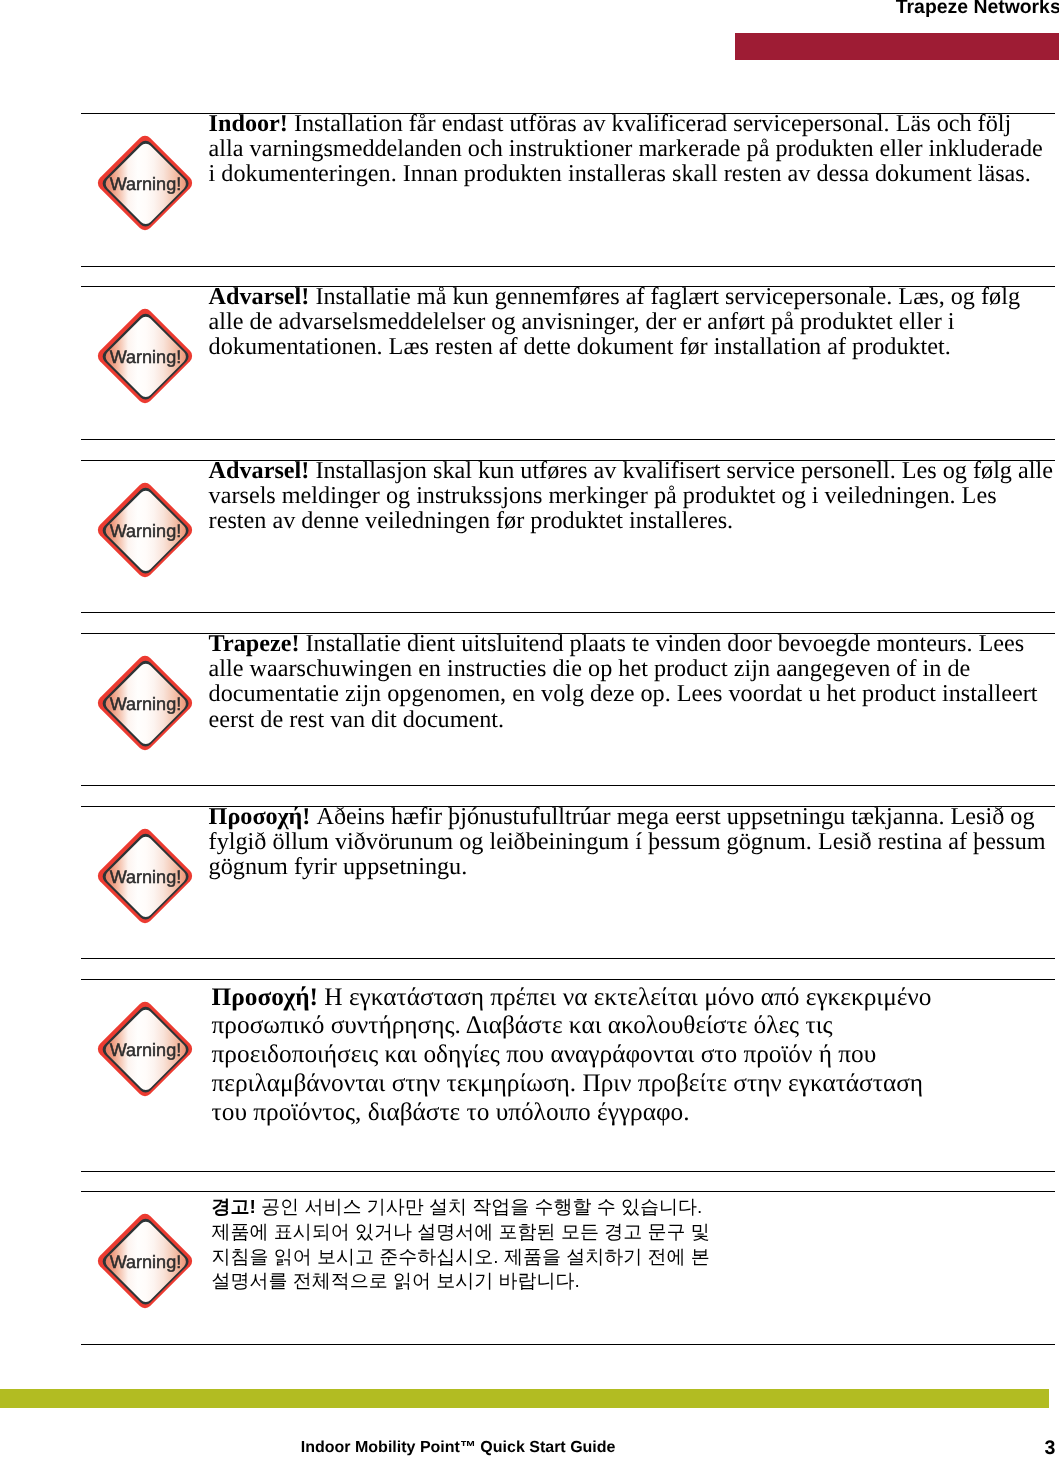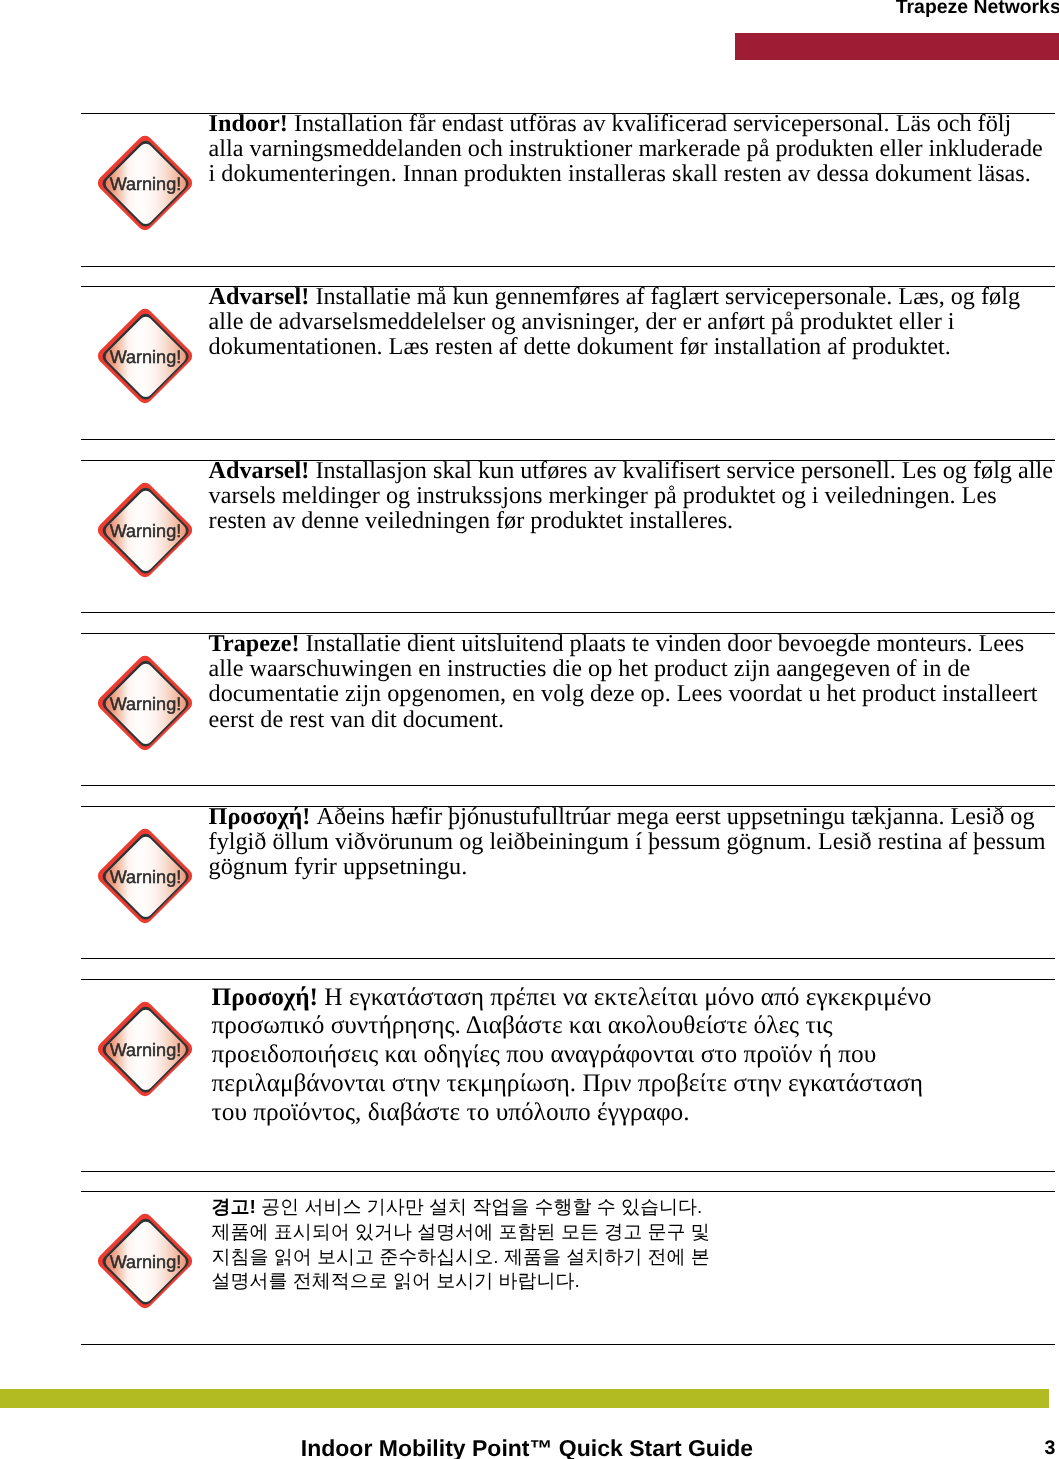--- a/index.html
+++ b/index.html
@@ -23,21 +23,21 @@
     position:absolute; left:735px; top:33.2px; width:324px; height:26.5px;
   }
 
   
   #footer-bar {
     position:absolute; left:0px; top:1388.5px; width:1049px; height:19.4px;
   }
   #footer-title {
     position:absolute; left:300.8px; top:1438.0px;
     font-family:"Liberation Sans", sans-serif;
-    font-weight:bold; font-size:23px; line-height:20px;
+    font-weight:bold; font-size:16px; line-height:20px;
     color:#000000; white-space:nowrap;
   }
   #footer-page {
     position:absolute; left:1035px; top:1438.0px; width:20.3px; text-align:right;
     font-family:"Liberation Sans", sans-serif;
     font-weight:bold; font-size:19.6px; line-height:20px;
     color:#000000;
   }
 
   

